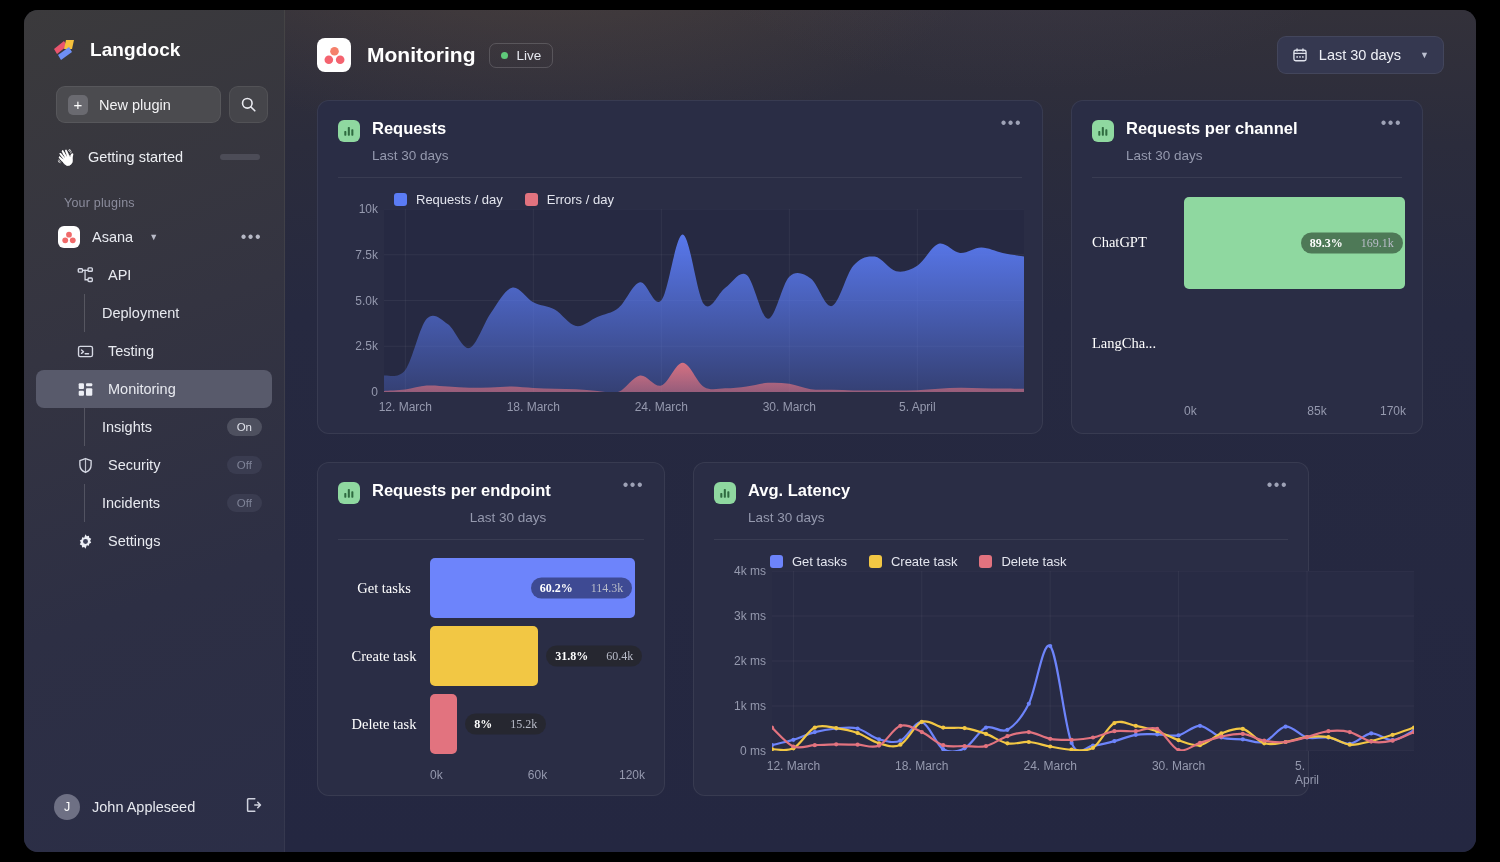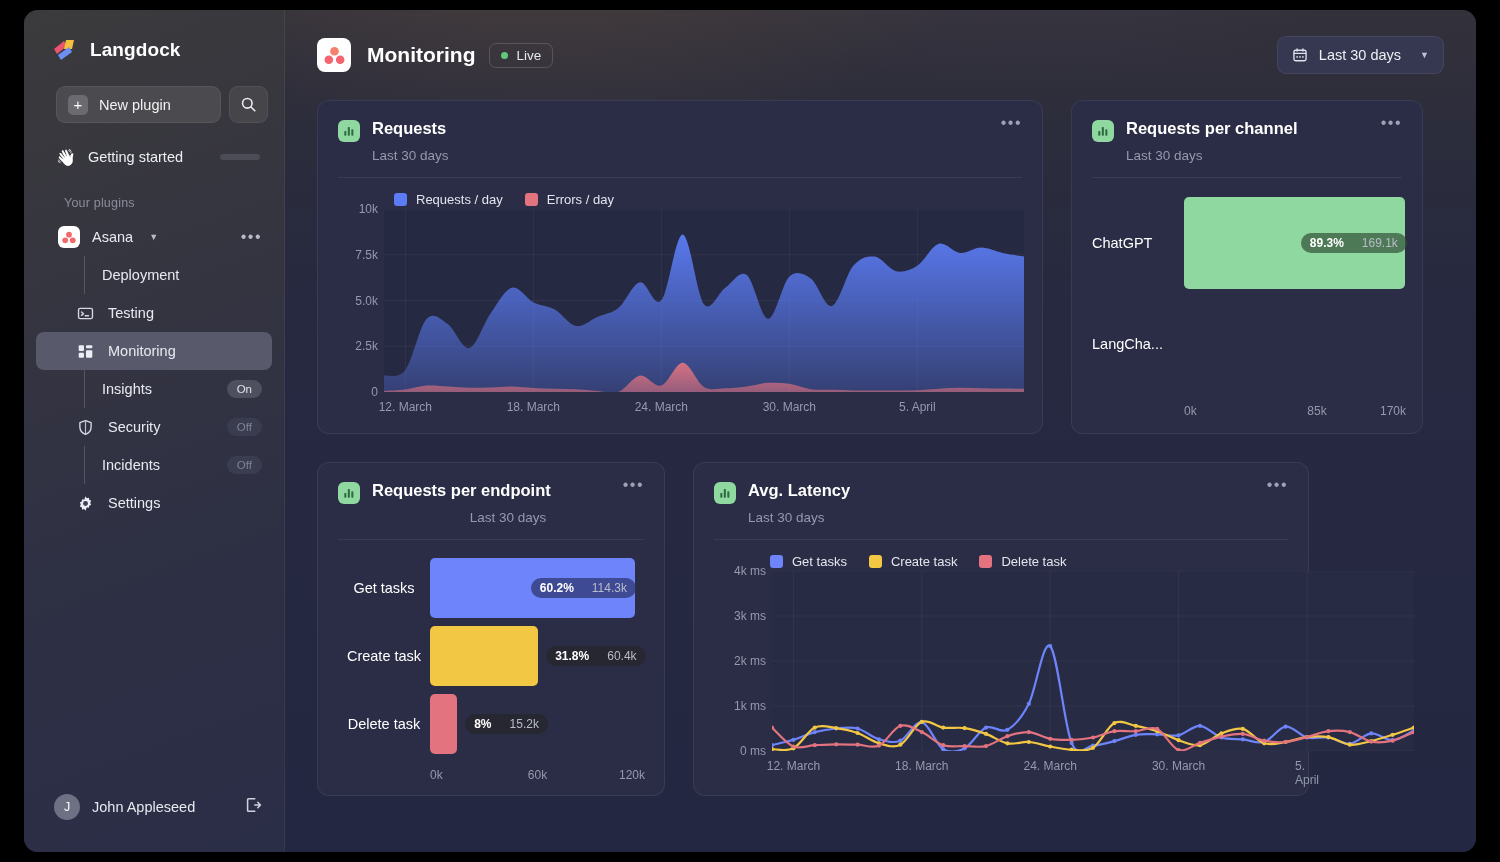--- a/index.html
+++ b/index.html
@@ -156,21 +156,21 @@
   .swatch { width:13px; height:13px; border-radius:3px; }
 
   
   .plot { position:relative; }
   .y-ticks { position:absolute; left:0; top:0; bottom:0; width:46px; }
   .y-tick { position:absolute; right:6px; color:#9599ae; font-size:12px; transform:translateY(-50%); }
   .x-ticks { position:relative; height:20px; }
   .x-tick { position:absolute; color:#9599ae; font-size:12px; transform:translateX(-50%); top:4px; }
 
   
-  .bars { padding-top: 14px; }
+  .bars { padding-top: 14px; font-family: Liberation Serif, serif; }
   .bar-row { display:flex; align-items:center; }
   .bar-label { color:#ffffff; font-size:14.5px; flex:0 0 92px; }
   .bar-track { position:relative; flex:1; }
   .bar { border-radius:5px; position:relative; }
   .badge {
     position:absolute; top:50%; transform:translateY(-50%);
     background: rgba(38,38,44,0.82);
     border-radius:12px; padding:3px 9px;
     font-size:12px; white-space:nowrap;
     display:flex; gap:18px; align-items:baseline;
@@ -230,20 +230,31 @@
             <circle cx="10" cy="5" r="4.1" fill="#f06a6a"></circle>
             <circle cx="4.6" cy="13" r="4.1" fill="#f06a6a"></circle>
             <circle cx="15.4" cy="13" r="4.1" fill="#f06a6a"></circle>
           </svg>
         </span>
         <span class="nav-text">Asana</span>
         <span style="color:#b9bbc8;font-size:9px;margin-left:4px;">▼</span>
         <span class="dots">•••</span>
       </div>
       <div id="nav-items">
+          <div class="nav-row lvl1">
+            <span class="nav-icon">
+              <svg width="17" height="17" viewBox="0 0 20 20">
+                <rect x="1.5" y="2" width="5" height="4" rx="1" fill="none" stroke="#d6d9e4" stroke-width="1.6"></rect>
+                <rect x="13" y="1" width="5" height="4" rx="1" fill="none" stroke="#d6d9e4" stroke-width="1.6"></rect>
+                <rect x="13" y="13" width="5" height="4" rx="1" fill="none" stroke="#d6d9e4" stroke-width="1.6"></rect>
+                <path d="M6.5 4h3v11h3.5M9.5 4v-1M9.5 4h3.5" fill="none" stroke="#d6d9e4" stroke-width="1.5"></path>
+              </svg>
+            </span>
+            <span class="nav-text">API</span>
+          </div>
           <div class="nav-row lvl2">
             <span class="tree-line"></span>
             <span class="nav-text">Deployment</span>
           </div>
           <div class="nav-row lvl1">
             <span class="nav-icon">
               <svg width="17" height="17" viewBox="0 0 20 20">
                 <rect x="1.8" y="4" width="16.4" height="12" rx="2" fill="none" stroke="#d6d9e4" stroke-width="1.6"></rect>
                 <path d="M5.3 8.2l2.4 2-2.4 2M9.6 12.6h4" fill="none" stroke="#d6d9e4" stroke-width="1.6" stroke-linecap="round" stroke-linejoin="round"></path>
               </svg>

